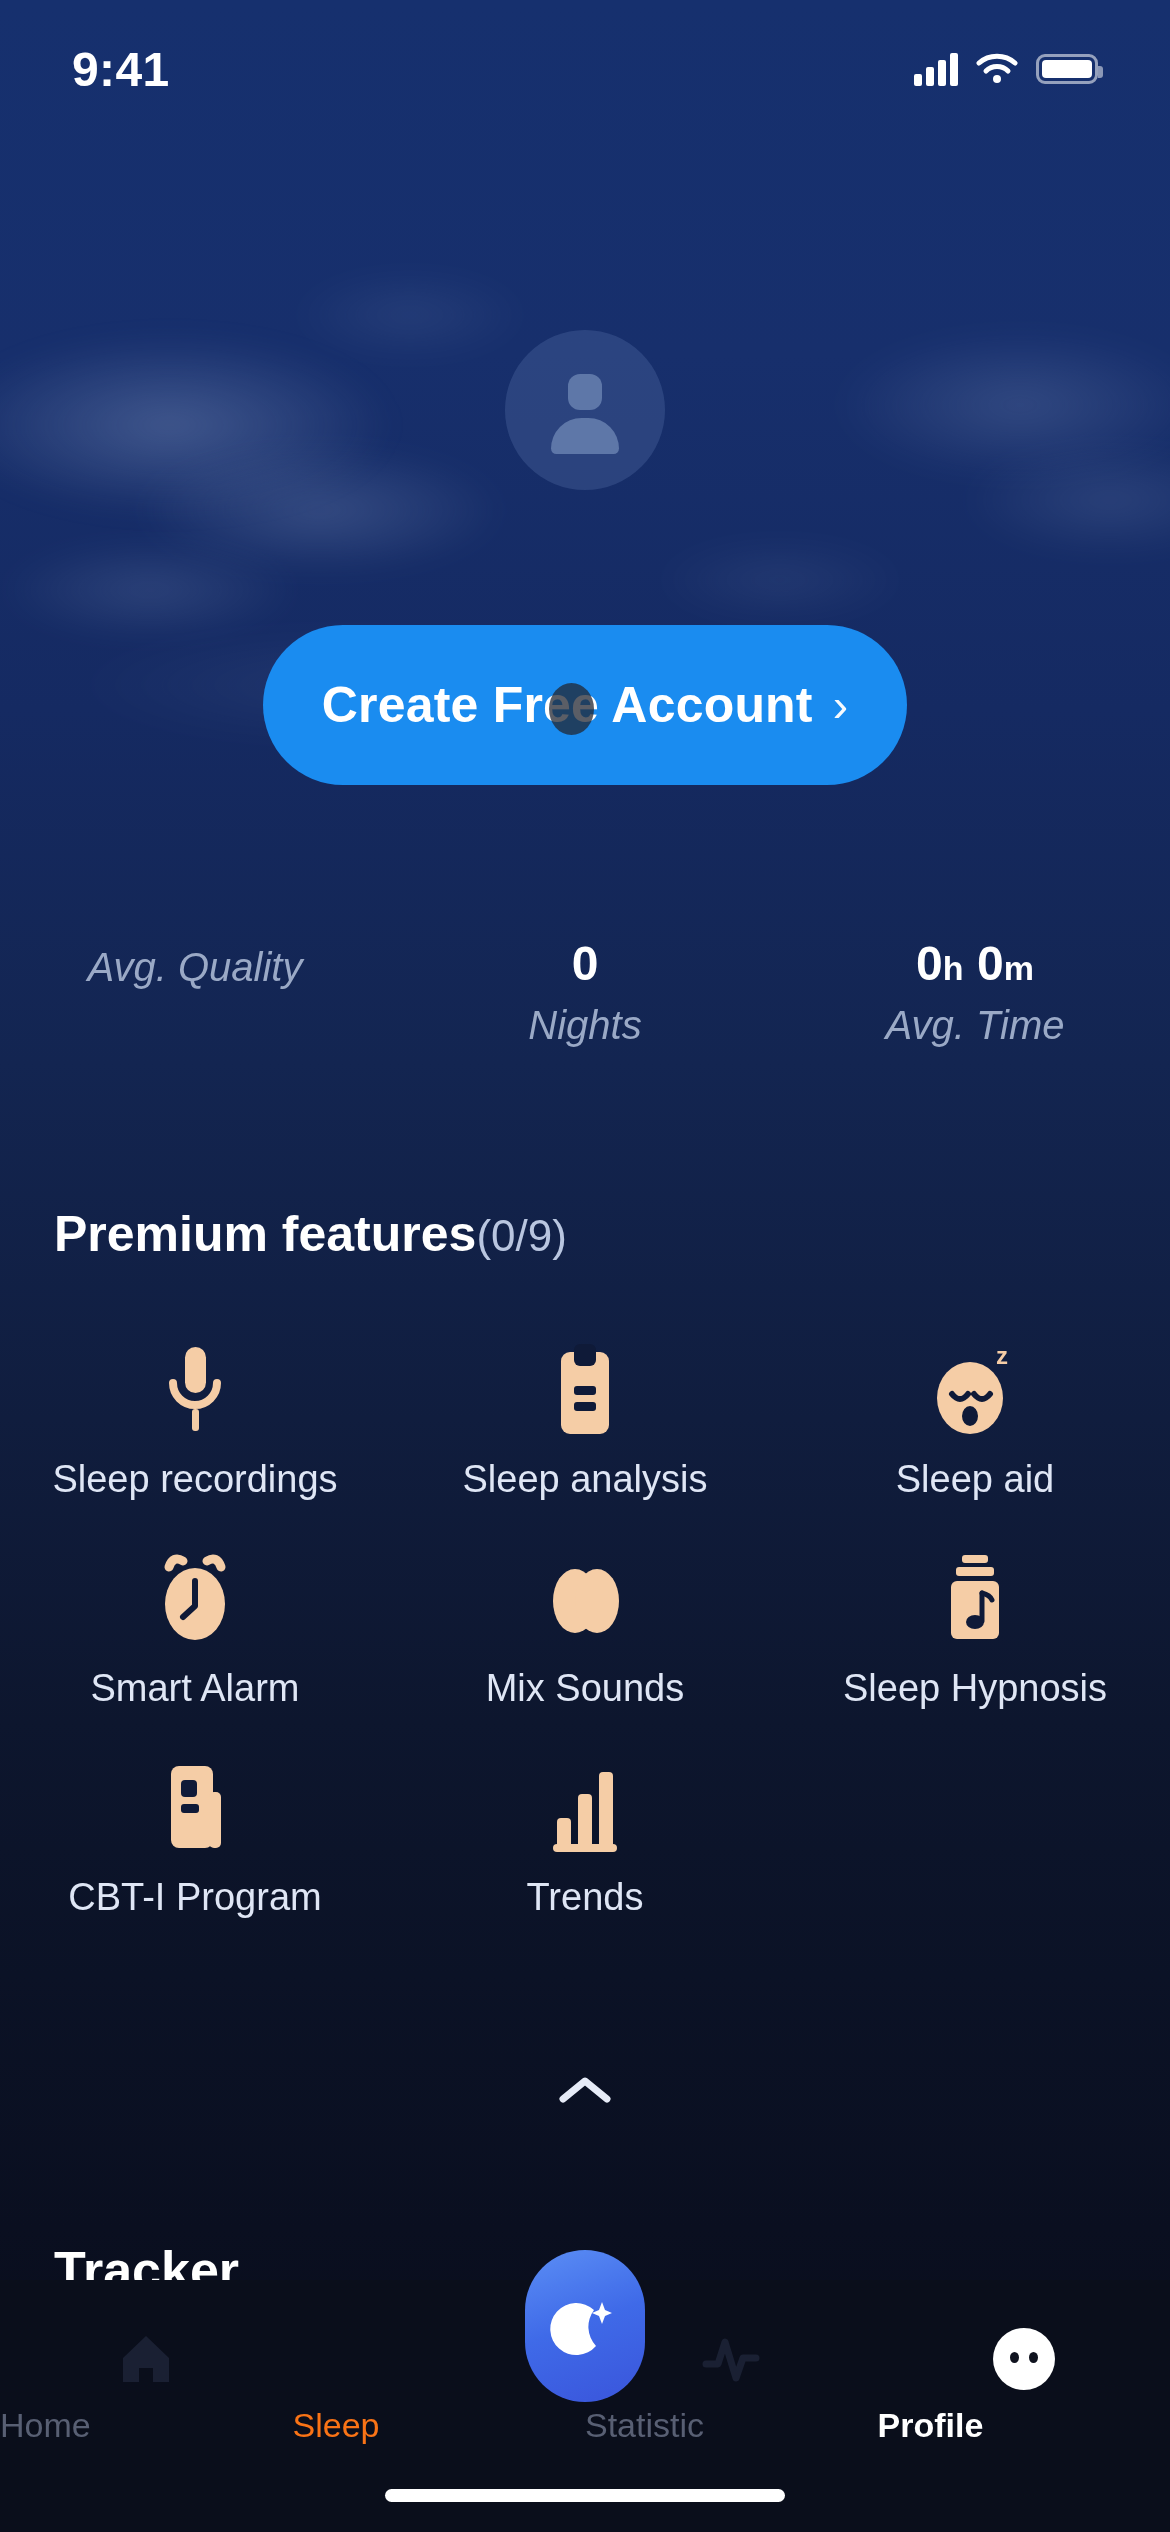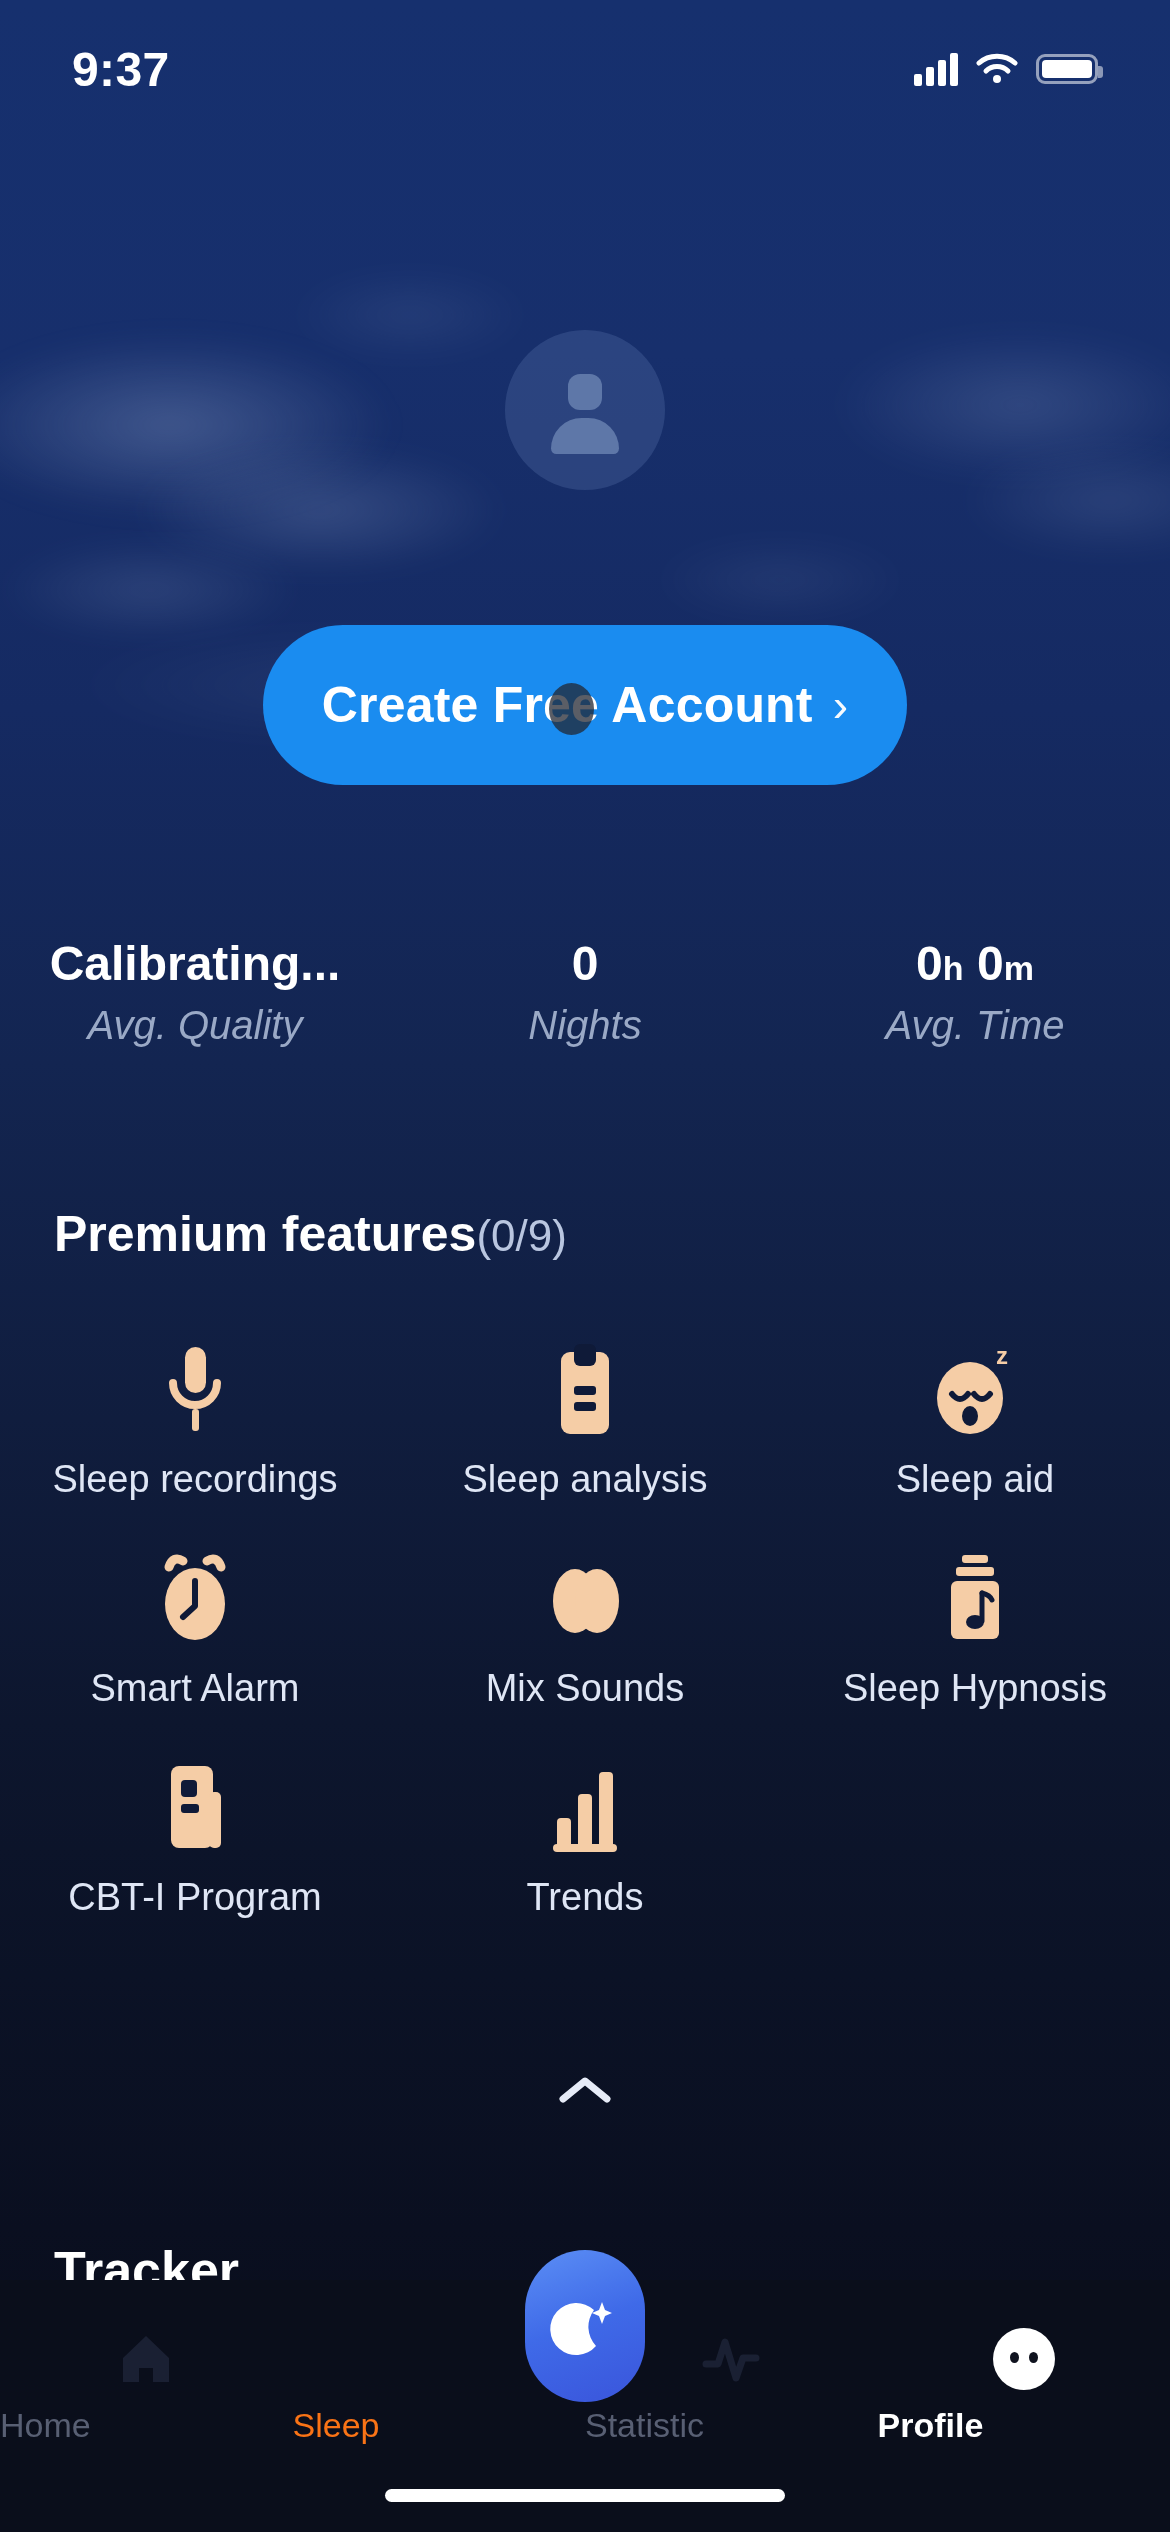--- a/index.html
+++ b/index.html
@@ -197,21 +197,21 @@
       <div class="cloud c2"></div>
     <div class="cloud c3"></div>
       <div class="cloud c4"></div>
     <div class="cloud c5"></div>
       <div class="cloud c6"></div>
     <div class="cloud c7"></div>
       <div class="cloud c8"></div>
   </div>
 
   <div class="statusbar">
-    <div class="sb-time">9:37</div>
+    <div class="sb-time">9:41</div>
     <div class="sb-right">
       <div class="sig">
           <i></i>
           <i></i>
           <i></i>
           <i></i>
         </div>
       <svg width="42" height="32" viewBox="0 0 42 32">
         <path d="M3 10 C13 1 29 1 39 10" stroke="#fff" stroke-width="5" fill="none" stroke-linecap="round"></path>
         <path d="M10 18 C16 12 26 12 32 18" stroke="#fff" stroke-width="5" fill="none" stroke-linecap="round"></path>
@@ -229,21 +229,20 @@
   </div>
 
   <div class="cta">
     <span>Create Free Account</span>
     <span class="chev">›</span>
   </div>
   <div class="cursor-dot"></div>
 
   <div class="stats">
     <div class="stat">
-      <div class="stat-val">Calibrating...</div>
       <div class="stat-lbl">Avg. Quality</div>
     </div>
     <div class="stat">
       <div class="stat-val">0</div>
       <div class="stat-lbl">Nights</div>
     </div>
     <div class="stat">
       <div class="stat-val"><span>0</span><span class="unit">h</span> <span>0</span><span class="unit">m</span></div>
       <div class="stat-lbl">Avg. Time</div>
     </div>

